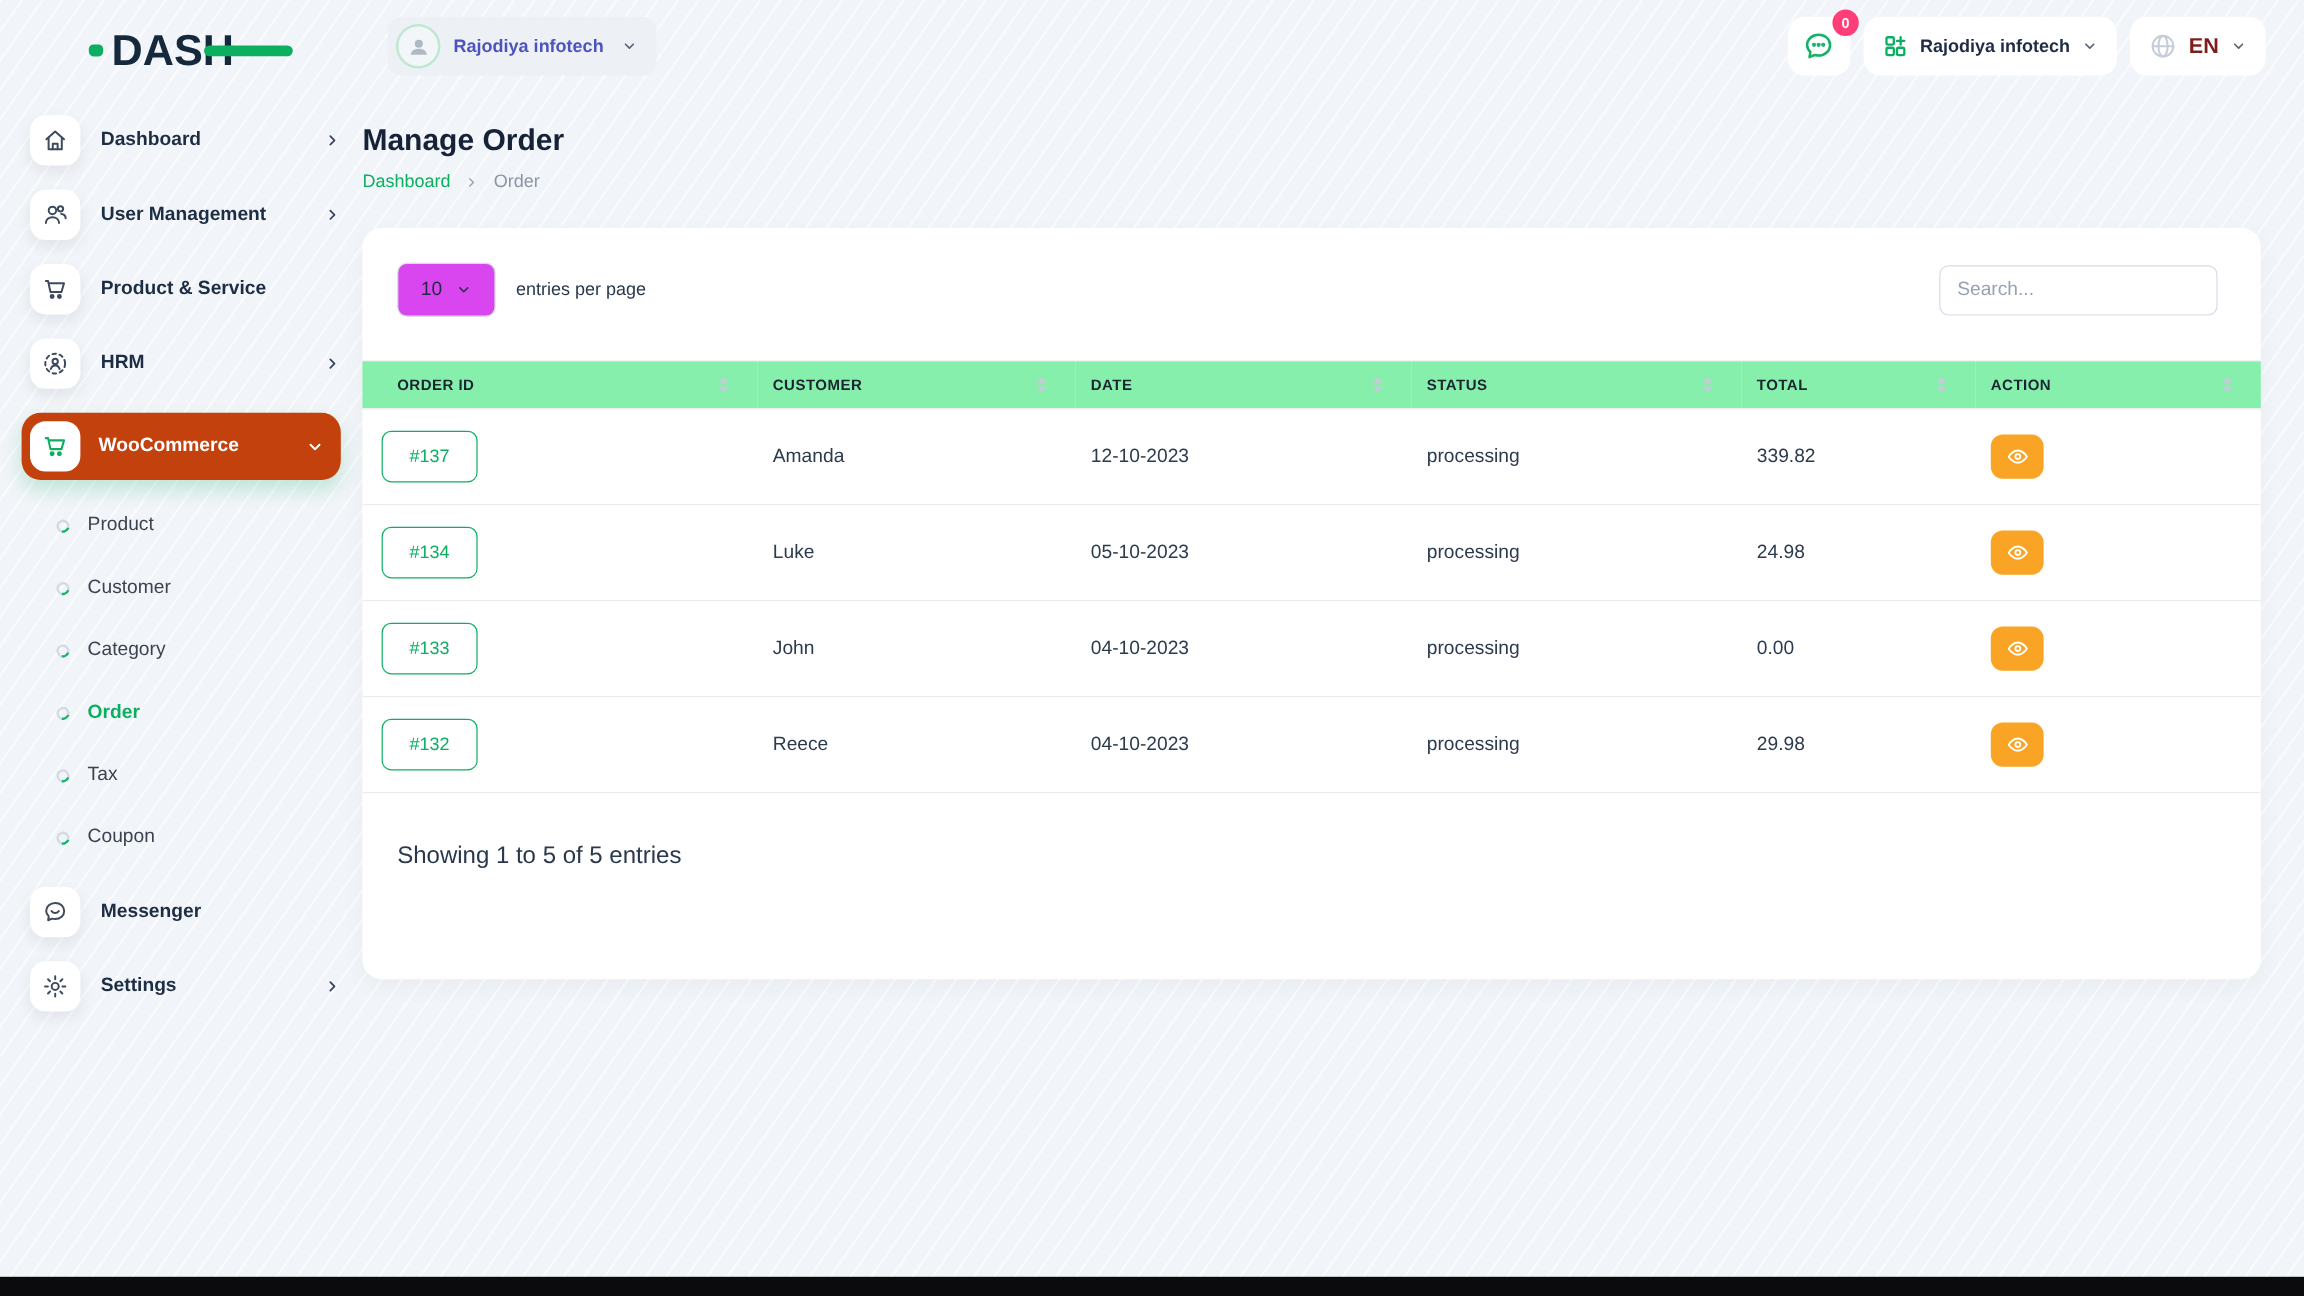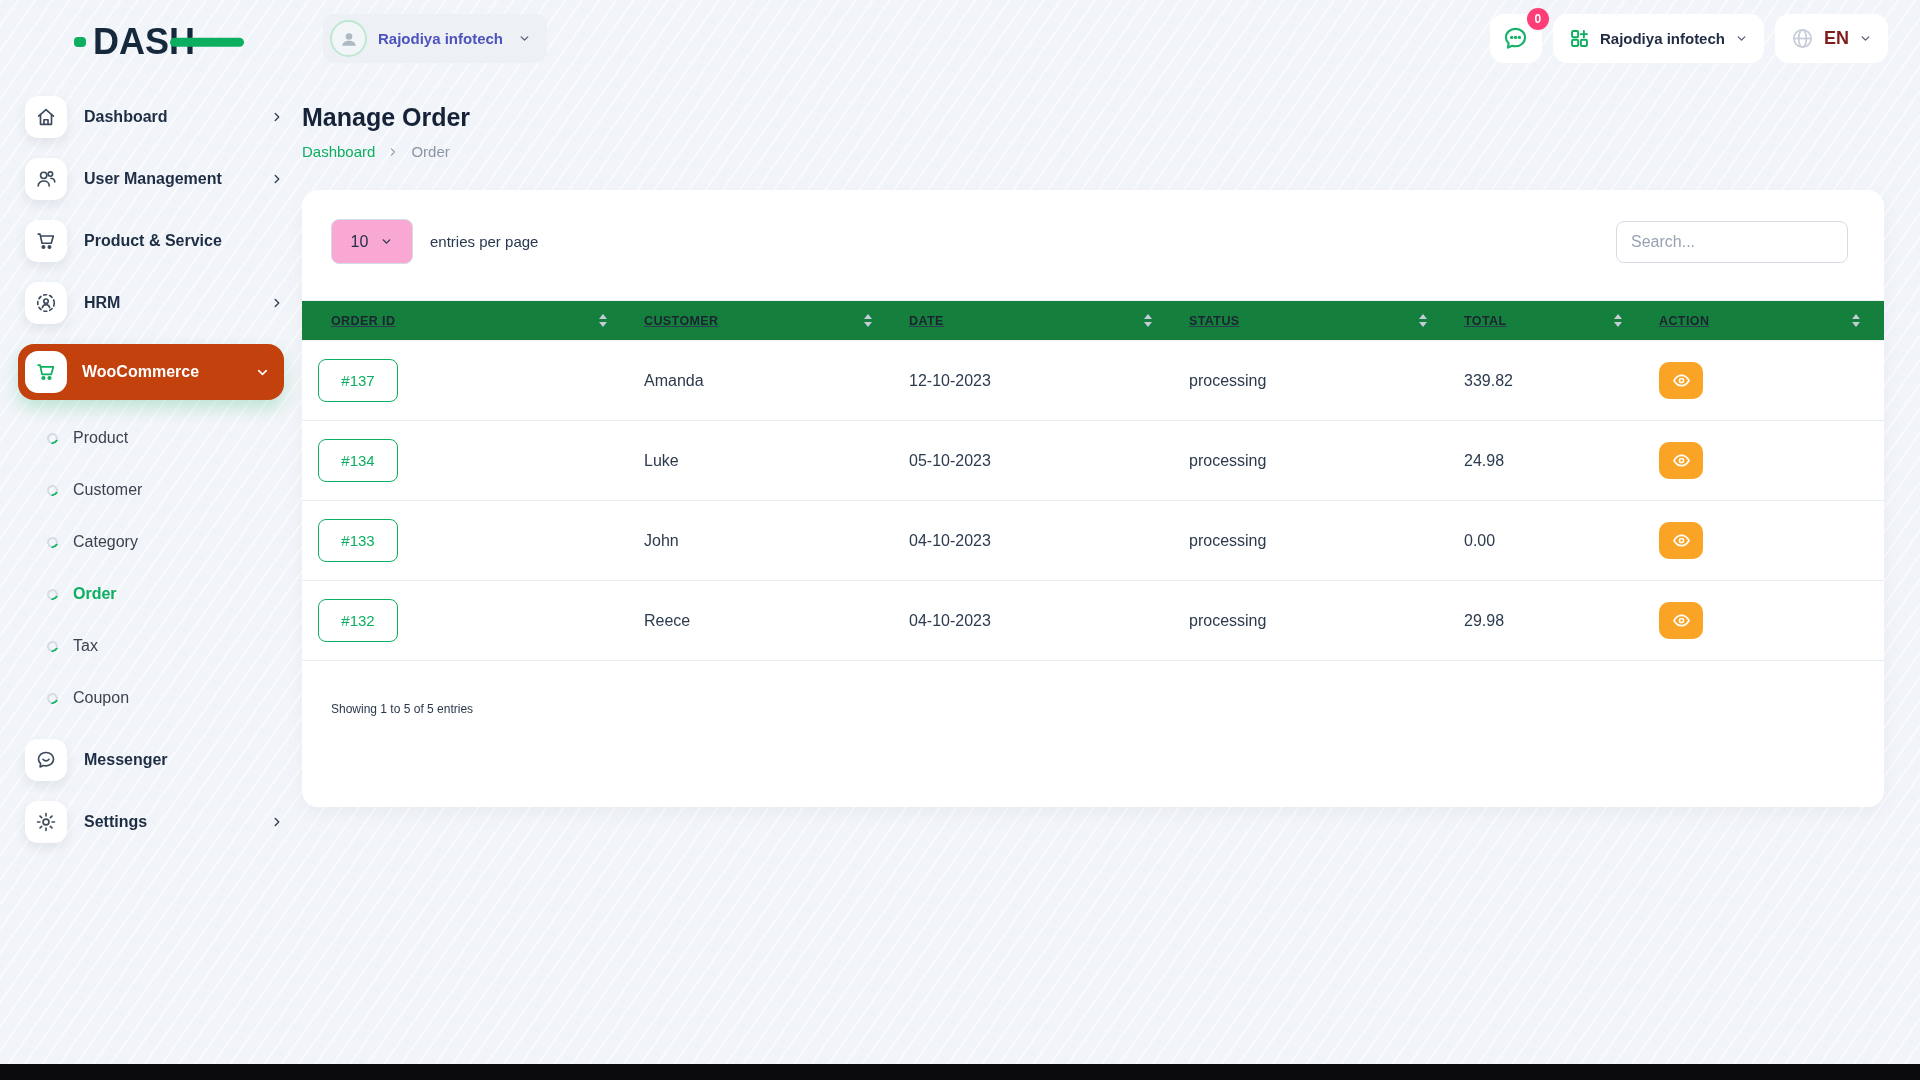--- a/index.html
+++ b/index.html
@@ -56,47 +56,47 @@
   
   .main { position:absolute; left:302px; top:103px; width:1582px; }
   .page-title { font-size:25px; font-weight:700; color:#152238; }
   .breadcrumb { display:flex; align-items:center; gap:12px; margin-top:11px; }
   .crumb-link { font-size:15px; color:#0caf60; text-decoration:none; cursor:pointer; }
   .crumb-current { font-size:15px; color:#8b95a5; }
   .crumb-sep { color:#9aa4b2; display:flex; align-items:center; }
 
   .card { margin-top:30px; background:#ffffff; border-radius:16px; box-shadow:0 6px 20px rgba(24,40,70,.04); padding-bottom:74px; }
   .card-controls { display:flex; align-items:center; padding:29px 36px 36px 29px; }
-  .page-size { width:82px; height:45px; border:1px solid #d6dce6; border-radius:8px; background:#f9a8d4;
+  .page-size { width:82px; height:45px; border:1px solid #d6dce6; border-radius:8px; background:#d946ef;
     display:flex; align-items:center; justify-content:center; gap:12px; font-size:16px; color:#1f2c44; cursor:pointer; }
   .entries-label { margin-left:17px; font-size:15px; color:#29384d; }
   .search-input { margin-left:auto; width:232px; height:42px; border:1px solid #d6dce6; border-radius:8px;
     padding:0 14px; font-size:16px; color:#2c3a4d; font-family:inherit; background:#fff; outline:none; }
   .search-input::placeholder { color:#98a2b3; }
 
   table { width:100%; border-collapse:collapse; table-layout:fixed; }
-  thead th { background:#15803d; border-top:1px solid #eef1f5; border-bottom:1px solid #eef1f5; height:40px; padding:0;text-decoration:underline; }
+  thead th { background:#86efac; border-top:1px solid #eef1f5; border-bottom:1px solid #eef1f5; height:40px; padding:0; }
   .th-inner { display:flex; align-items:center; justify-content:space-between; padding-right:24px; }
   .th-label { font-size:12.5px; font-weight:700; letter-spacing:.4px; color:#1b2431; text-transform:uppercase; }
   th:first-child .th-inner { padding-left:29px; }
   th:not(:first-child) .th-inner { padding-left:13px; }
   .sort { display:flex; flex-direction:column; gap:3px; }
   .sort i { display:block; width:0; height:0; border-left:4px solid transparent; border-right:4px solid transparent; }
   .sort .up { border-bottom:5px solid #c5ccd8; }
   .sort .down { border-top:5px solid #c5ccd8; }
 
   tbody td { height:80px; border-bottom:1px solid #e9edf2; font-size:16px; color:#2c3a4d; padding:0 0 0 13px; }
   tbody td:first-child { padding-left:16px; }
   .order-badge { display:inline-flex; align-items:center; justify-content:center; min-width:80px; height:43px;
     border:1px solid #0caf60; border-radius:8px; background:#fff; color:#0caf60; font-size:15px; font-weight:500;
     font-family:inherit; cursor:pointer; }
   .eye-btn { width:44px; height:37px; border:none; border-radius:10px; background:#f9a425;
     display:inline-flex; align-items:center; justify-content:center; cursor:pointer; }
 
-  .table-footer { margin:41px 0 17px 29px; font-size:12px; color:#29384d; }
+  .table-footer { margin:41px 0 17px 29px; font-size:20px; color:#29384d; }
 
   .bottom-edge { position:absolute; left:0; bottom:0; width:1920px; height:16px; background:#0b0b0d; }
 
   svg { display:block; }
 </style>
 </head>
 <body>
 
 <div class="topbar">
 

